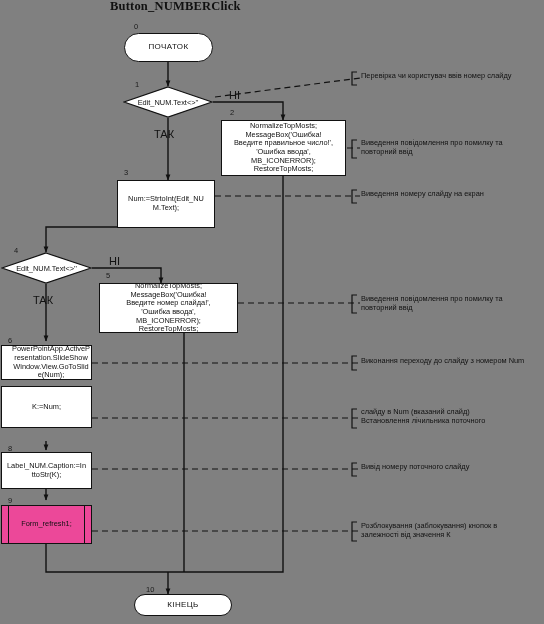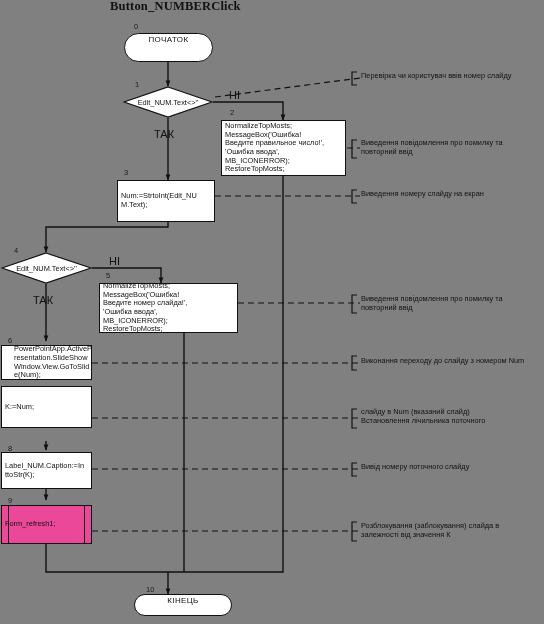--- a/index.html
+++ b/index.html
@@ -24,21 +24,21 @@
     white-space:nowrap;
   }
 
   
   .node{
     position:absolute;
     background:#ffffff;
     border:1px solid #111;
     box-sizing:border-box;
     display:flex;
-    align-items:flex-start;
+    align-items:center;
     justify-content:center;
     text-align:center;
     color:#111;
     font-size:7.4px;
     line-height:8.6px;
     padding:2px 3px;
   }
   .terminator{
     border-radius:17px;
     border:1.5px solid #111;
@@ -168,21 +168,21 @@
   <div class="node process" style="left:221px;top:120px;width:125px;height:56px;flex-direction:column;">
     <span class="codeline">NormalizeTopMosts;</span>
     <span class="codeline">MessageBox('Ошибка!</span>
     <span class="codeline">Введите правильное число!',</span>
     <span class="codeline">'Ошибка ввода',</span>
     <span class="codeline">MB_ICONERROR);</span>
     <span class="codeline">RestoreTopMosts;</span>
   </div>
 
   <div class="num" style="left:124px;top:168px;">3</div>
-  <div class="node process" style="left:117px;top:180px;width:98px;height:42px;flex-direction:column;">
+  <div class="node process" style="left:117px;top:180px;width:98px;height:48px;flex-direction:column;">
     <span class="codeline">Num:=StrtoInt(Edit_NU</span>
     <span class="codeline">M.Text);</span>
   </div>
 
   <div class="num" style="left:14px;top:246px;">4</div>
   <div class="diamond-wrap" style="left:1px;top:252px;width:91px;height:32px;">
     <svg width="91" height="32" viewBox="0 0 91 32">
       <polygon points="45,1 90,16 45,31 1,16" fill="#ffffff" stroke="#111" stroke-width="1.2"></polygon>
     </svg>
     <div class="diamond-label">Edit_NUM.Text&lt;&gt;''</div>
@@ -249,17 +249,17 @@
     <span class="codeline">Виконання переходу до слайду з номером Num</span>
   </div>
   <div class="note" style="left:361px;top:407px;">
     <span class="codeline">слайду в Num (вказаний слайд)</span>
     <span class="codeline">Встановлення лічильника поточного</span>
   </div>
   <div class="note" style="left:361px;top:462px;">
     <span class="codeline">Вивід номеру поточного слайду</span>
   </div>
   <div class="note" style="left:361px;top:521px;">
-    <span class="codeline">Розблокування (заблокування) слайда в</span>
+    <span class="codeline">Розблокування (заблокування) кнопок в</span>
     <span class="codeline">залежності від значення К</span>
   </div>
 
 </div>
 
 </body></html>

